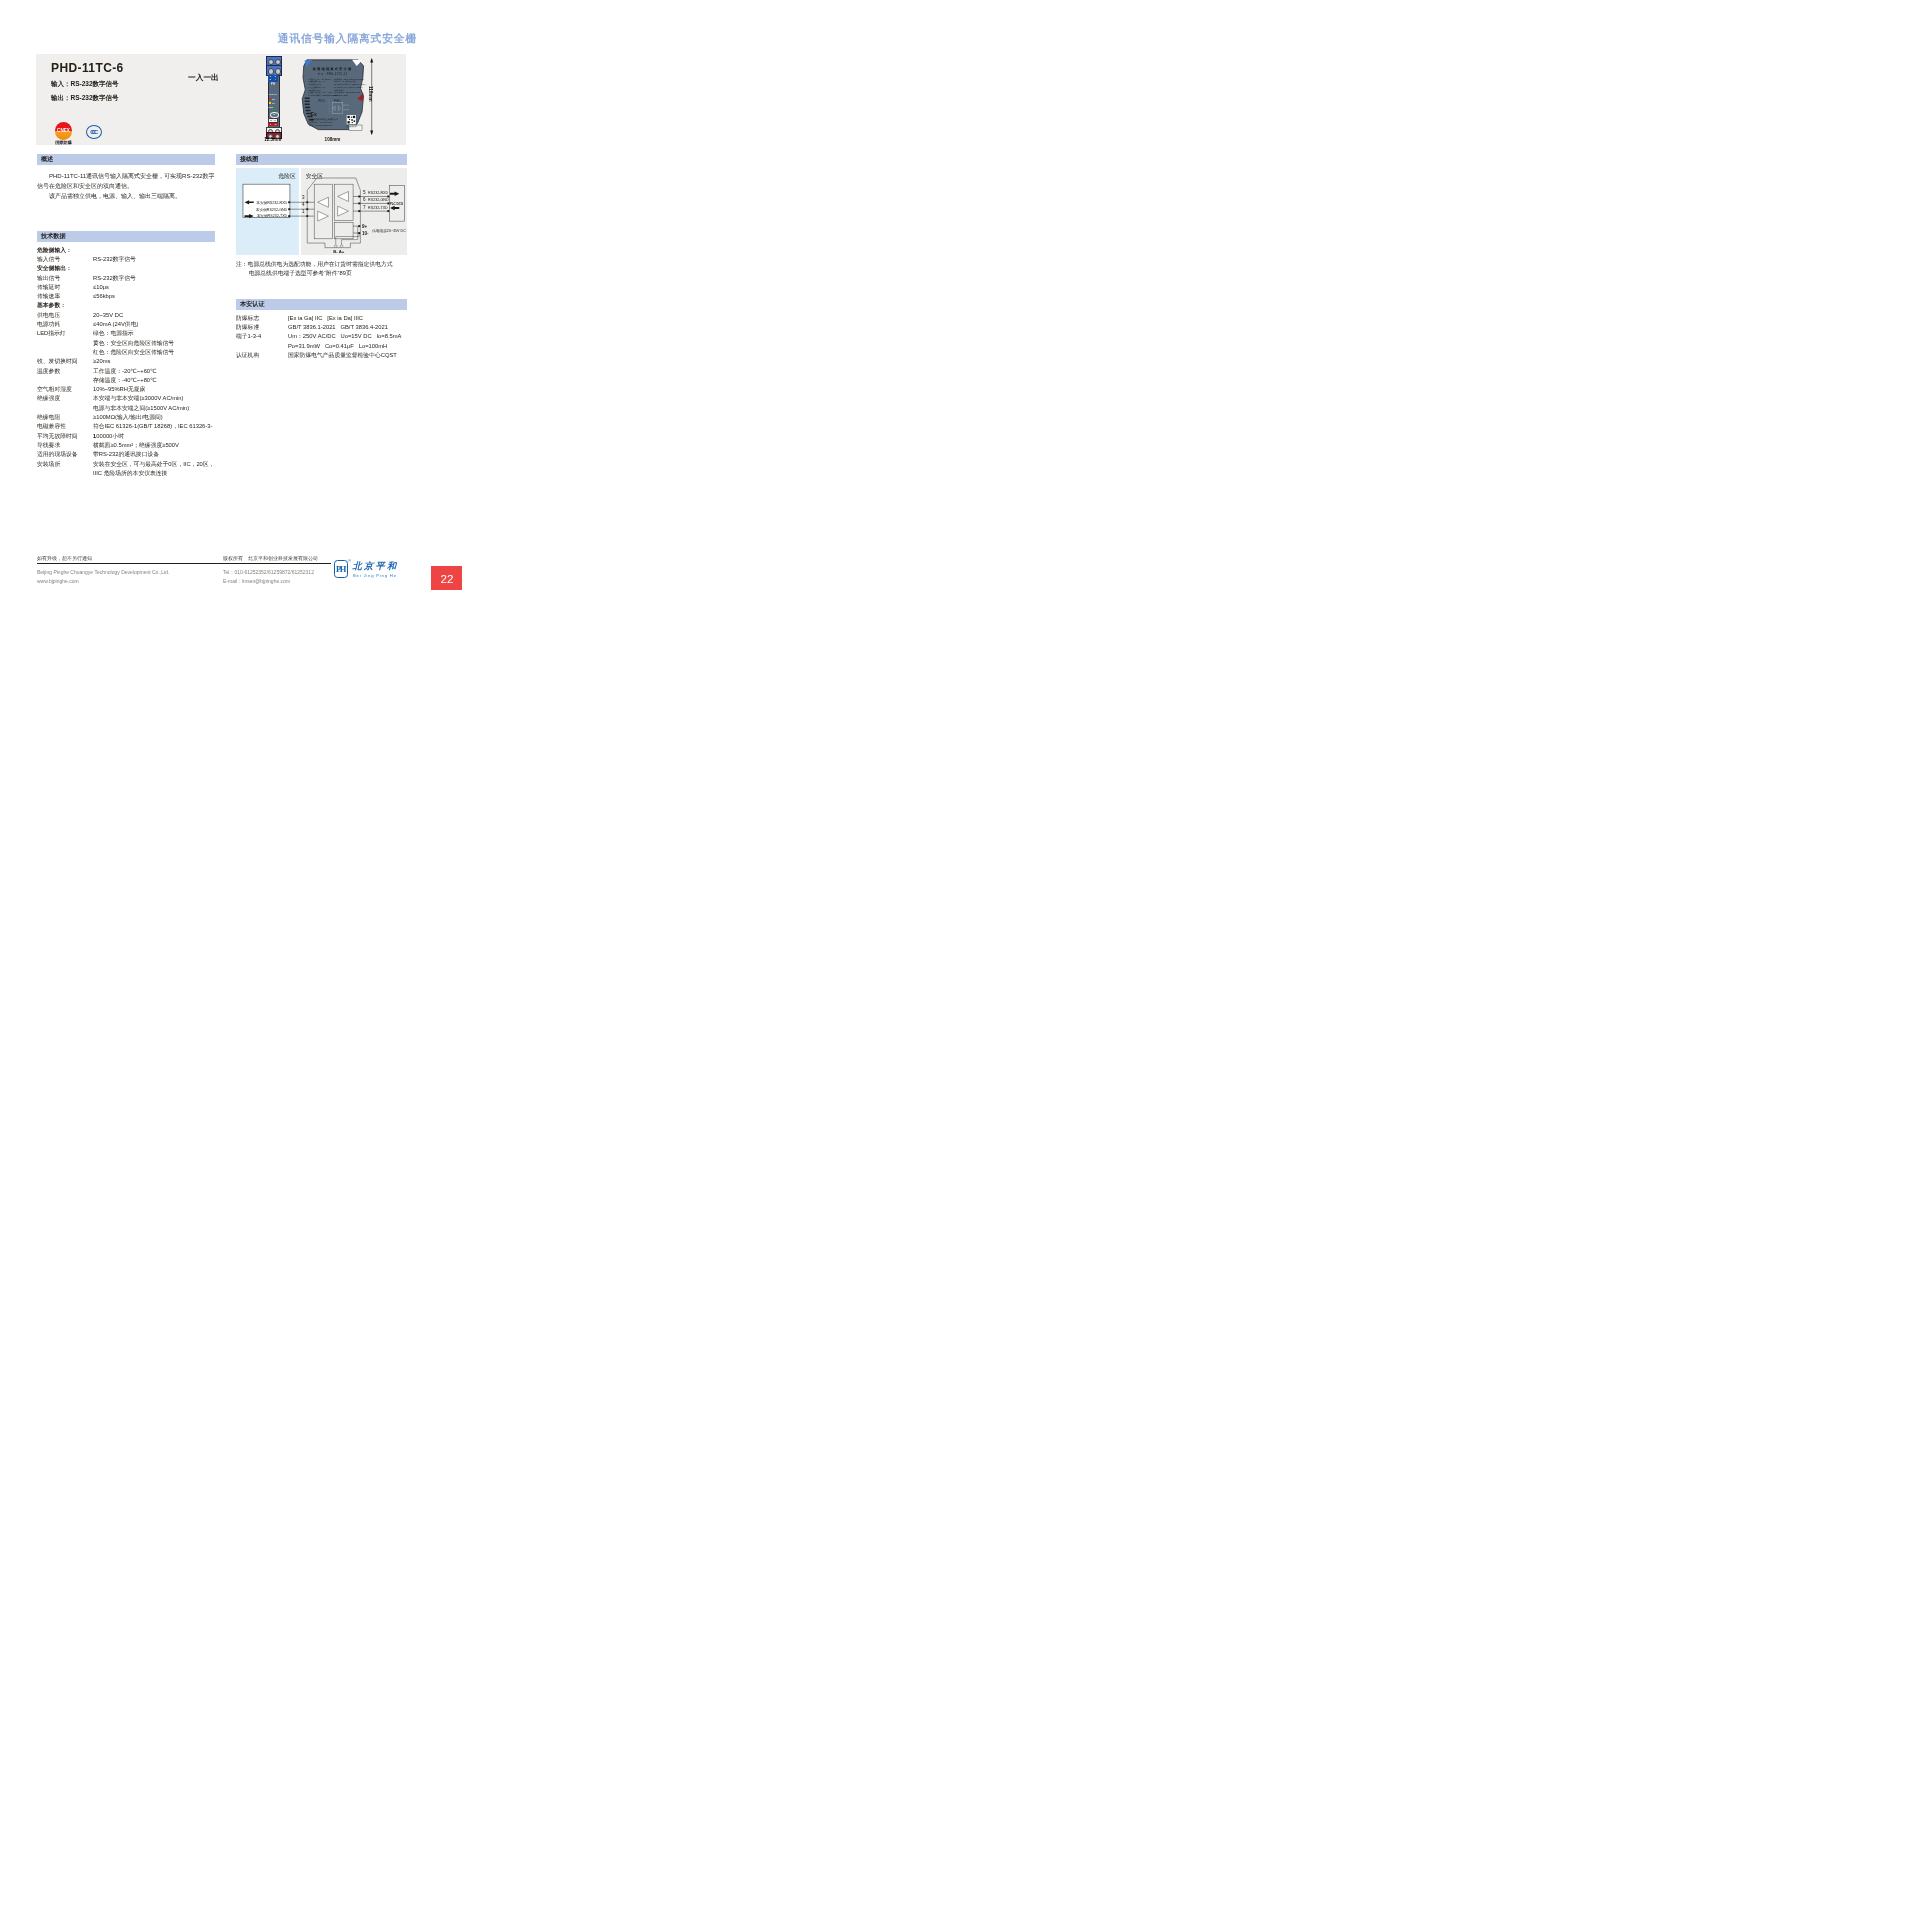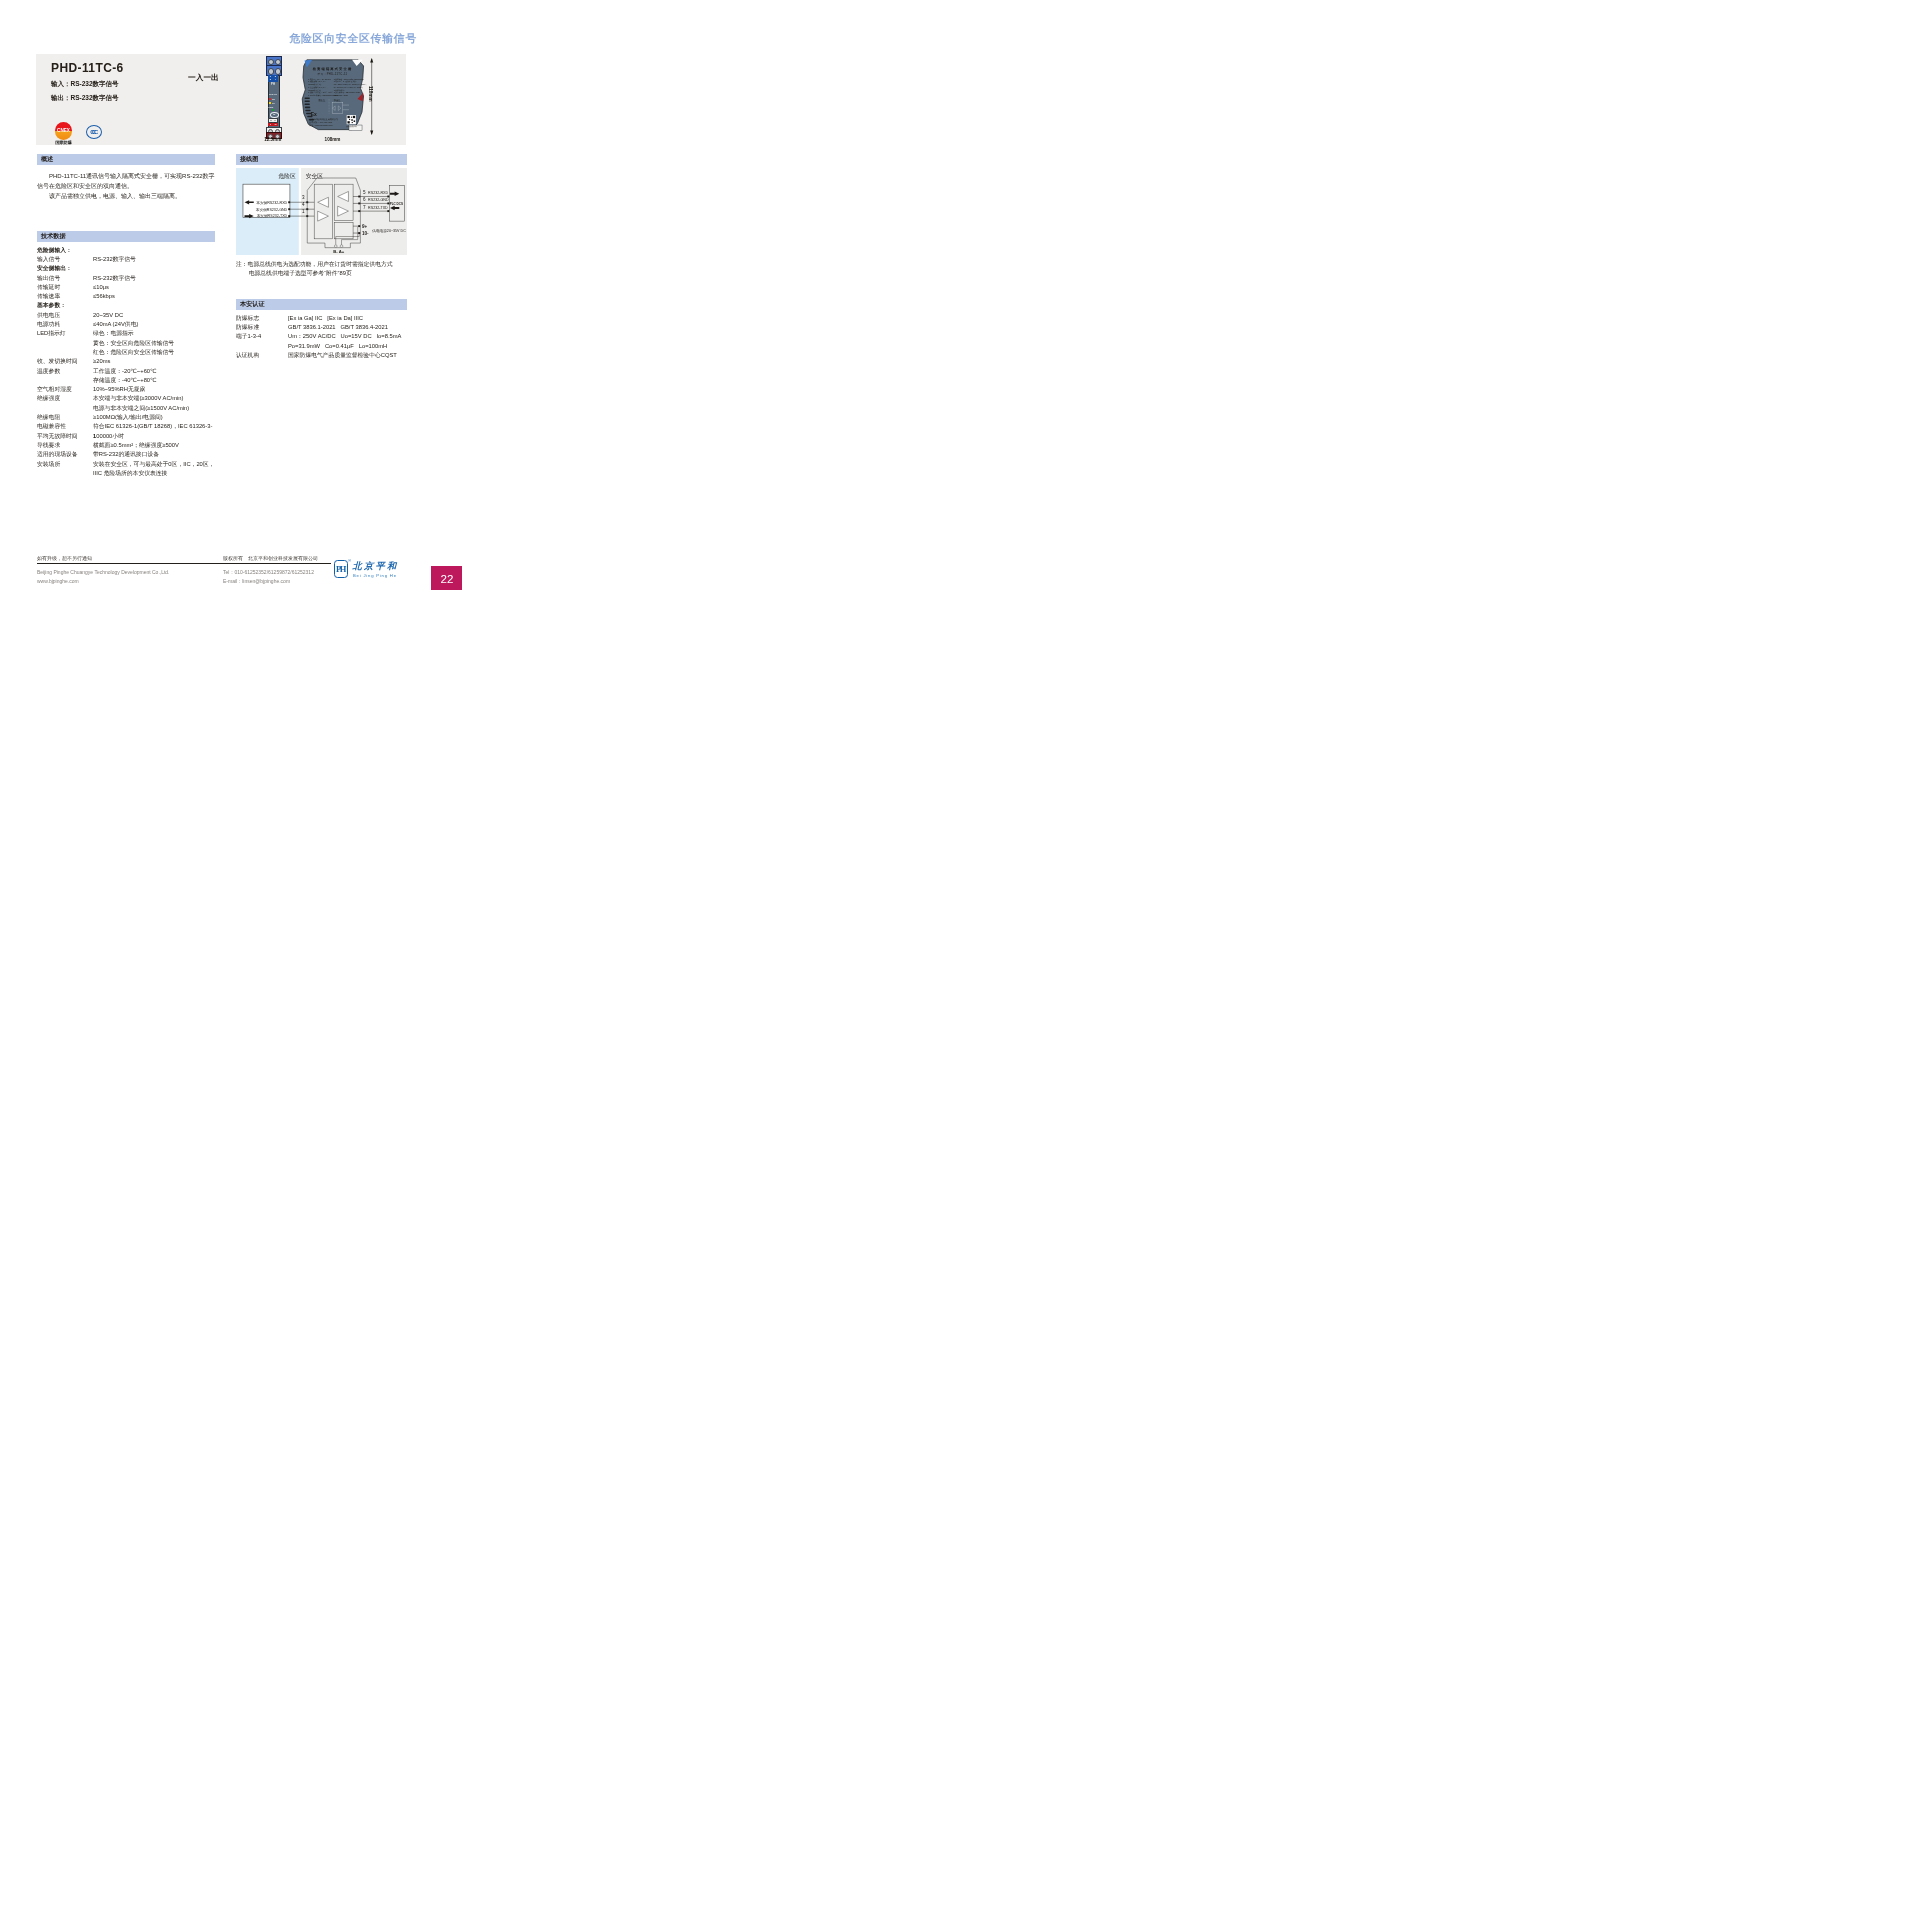--- a/index.html
+++ b/index.html
@@ -21,21 +21,21 @@
   .fgray{color:#87827e;}
   .fdark{color:#45403c;}
   svg text{font-family:"Liberation Sans","DejaVu Sans",sans-serif;fill:#1d1a17;}
   .ledsq{display:inline-block;width:1.9px;height:1.9px;margin-right:0.8px;}
 </style>
 </head>
 <body>
 
 <div class="page">
 
-  <div class="abs" style="right:45px;top:32px;font-size:10.8px;font-weight:bold;color:#8aa9da;letter-spacing:0.8px;">危险区向安全区传输信号</div>
+  <div class="abs" style="right:45px;top:32px;font-size:10.8px;font-weight:bold;color:#8aa9da;letter-spacing:0.8px;">通讯信号输入隔离式安全栅</div>
 
   <div class="abs graybox" style="left:36px;top:54px;width:370px;height:91px;"></div>
 
   <div class="abs" style="left:51px;top:61px;font-size:12px;font-weight:bold;color:#262019;letter-spacing:0.4px;">PHD-11TC-6</div>
   <div class="abs" style="left:188px;top:73px;font-size:7.7px;font-weight:bold;color:#262019;">一入一出</div>
   <div class="abs" style="left:51px;top:80px;font-size:6.5px;font-weight:bold;color:#262019;">输入：RS-232数字信号</div>
   <div class="abs" style="left:51px;top:94px;font-size:6.5px;font-weight:bold;color:#262019;">输出：RS-232数字信号</div>
 
   <div class="abs" style="left:52px;top:122px;width:23px;text-align:center;">
     <div style="width:17.7px;height:17.7px;margin:0 auto;border-radius:50%;background:linear-gradient(180deg,#e8151b 0%,#e8151b 48%,#f5a11b 52%,#f08a12 100%);
@@ -414,18 +414,18 @@
     <div class="abs" style="left:0;top:1.5px;width:14px;height:18.5px;border:1.2px solid #1060a8;border-radius:3.5px;box-sizing:border-box;
                 display:flex;align-items:center;justify-content:center;">
       <span style="color:#1060a8;font-family:'Liberation Serif',serif;font-weight:bold;font-size:8.5px;letter-spacing:-1.5px;margin-left:-1.2px;">PH</span>
     </div>
     <span class="abs" style="left:14px;top:0;font-size:4.2px;color:#1060a8;">®</span>
     <div class="abs" style="left:18.5px;top:2.3px;font-size:9.2px;font-weight:bold;font-style:italic;color:#1c66ae;
                 font-family:'Liberation Serif','DejaVu Serif',serif;letter-spacing:2.3px;">北京平和</div>
     <div class="abs" style="left:19px;top:14.6px;font-size:4.2px;color:#2d7bbd;letter-spacing:0.8px;">Bei Jing Ping He</div>
   </div>
 
-  <div class="abs" style="left:431px;top:566px;width:32px;height:24px;background:#be185d;display:flex;align-items:center;justify-content:center;">
+  <div class="abs" style="left:431px;top:566px;width:32px;height:24px;background:#ef4444;display:flex;align-items:center;justify-content:center;">
     <span style="color:#fff;font-size:11.6px;">22</span>
   </div>
 
 </div>
 
 
 </body></html>

